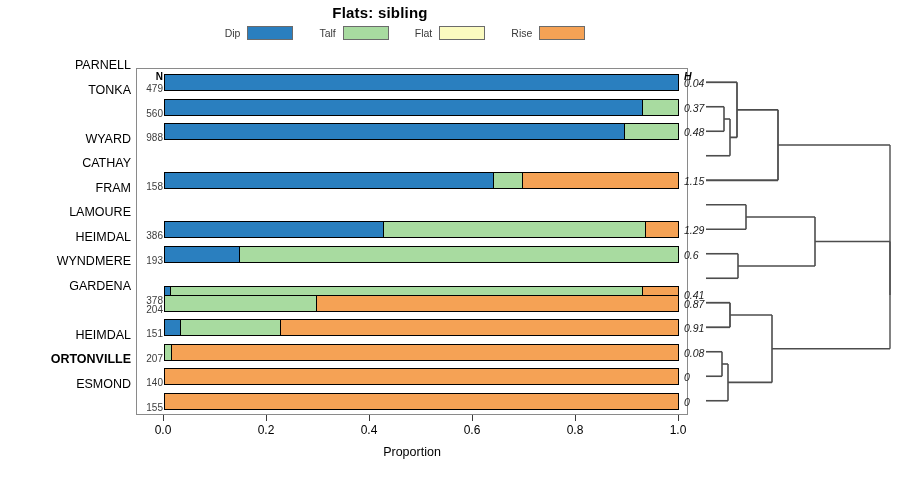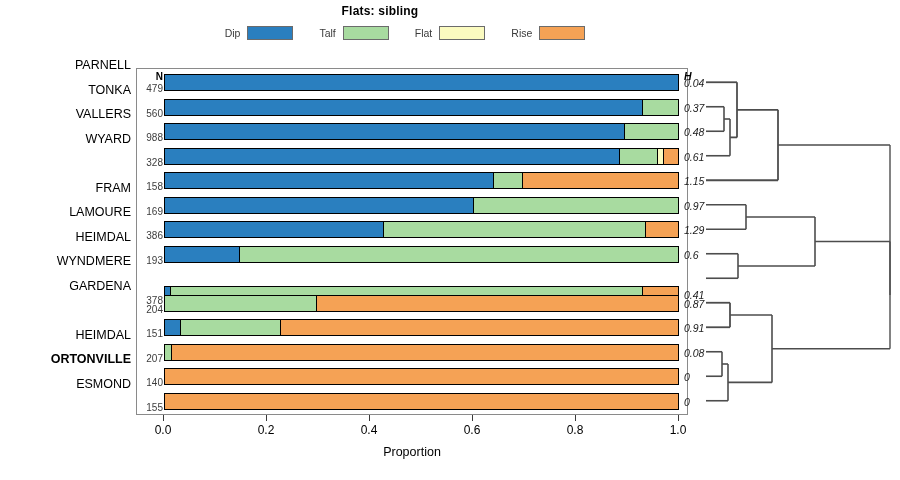--- a/index.html
+++ b/index.html
@@ -16,21 +16,21 @@
     overflow: hidden;
   }
 
   
   #chart-title {
     position: absolute;
     left: 0;
     top: 4px;
     width: 760px;
     text-align: center;
-    font-size: 12px;
+    font-size: 15px;
     font-weight: bold;
     letter-spacing: 0.2px;
   }
 
   
   #legend {
     position: absolute;
     left: 0;
     top: 26px;
     width: 810px;
@@ -229,22 +229,22 @@
   </div>
   <div class="legend-entry">
     <span class="legend-label">Rise</span>
     <span class="legend-swatch" style="background: rgb(245, 162, 85);"></span>
   </div>
 </div>
 
 <div id="ylabels">
     <div class="ylabel" style="top: 6.25px;">PARNELL</div>
     <div class="ylabel" style="top: 30.75px;">TONKA</div>
-    <div class="ylabel" style="top: 55.25px;">VALLERS</div>
     <div class="ylabel" style="top: 79.75px;">WYARD</div>
+    <div class="ylabel" style="top: 104.25px;">CATHAY</div>
     <div class="ylabel" style="top: 128.75px;">FRAM</div>
     <div class="ylabel" style="top: 153.25px;">LAMOURE</div>
     <div class="ylabel" style="top: 177.75px;">HEIMDAL</div>
     <div class="ylabel" style="top: 202.25px;">WYNDMERE</div>
     <div class="ylabel" style="top: 226.75px;">GARDENA</div>
     <div class="ylabel" style="top: 275.75px;">HEIMDAL</div>
     <div class="ylabel bold" style="top: 300.25px;">ORTONVILLE</div>
     <div class="ylabel" style="top: 324.75px;">ESMOND</div>
   </div>
 
@@ -268,46 +268,28 @@
         <div class="row-h">0.37</div>
       </div>
       <div class="row" style="top: 51px;">
         <div class="row-n">988</div>
         <div class="bar">
           <div class="seg" style="width: 89.5%; background: rgb(42, 127, 191);"></div>
           <div class="seg" style="width: 10.5%; background: rgb(168, 219, 160);"></div>
         </div>
         <div class="row-h">0.48</div>
       </div>
-      <div class="row" style="top: 75.5px;">
-        <div class="row-n">328</div>
-        <div class="bar">
-          <div class="seg" style="width: 88.5%; background: rgb(42, 127, 191);"></div>
-          <div class="seg" style="width: 7.5%; background: rgb(168, 219, 160);"></div>
-          <div class="seg" style="width: 1%; background: rgb(251, 251, 192);"></div>
-          <div class="seg" style="width: 3%; background: rgb(245, 162, 85);"></div>
-        </div>
-        <div class="row-h">0.61</div>
-      </div>
       <div class="row" style="top: 100px;">
         <div class="row-n">158</div>
         <div class="bar">
           <div class="seg" style="width: 64%; background: rgb(42, 127, 191);"></div>
           <div class="seg" style="width: 5.5%; background: rgb(168, 219, 160);"></div>
           <div class="seg" style="width: 30.5%; background: rgb(245, 162, 85);"></div>
         </div>
         <div class="row-h">1.15</div>
-      </div>
-      <div class="row" style="top: 124.5px;">
-        <div class="row-n">169</div>
-        <div class="bar">
-          <div class="seg" style="width: 60%; background: rgb(42, 127, 191);"></div>
-          <div class="seg" style="width: 40%; background: rgb(168, 219, 160);"></div>
-        </div>
-        <div class="row-h">0.97</div>
       </div>
       <div class="row" style="top: 149px;">
         <div class="row-n">386</div>
         <div class="bar">
           <div class="seg" style="width: 42.5%; background: rgb(42, 127, 191);"></div>
           <div class="seg" style="width: 51%; background: rgb(168, 219, 160);"></div>
           <div class="seg" style="width: 6.5%; background: rgb(245, 162, 85);"></div>
         </div>
         <div class="row-h">1.29</div>
       </div>

